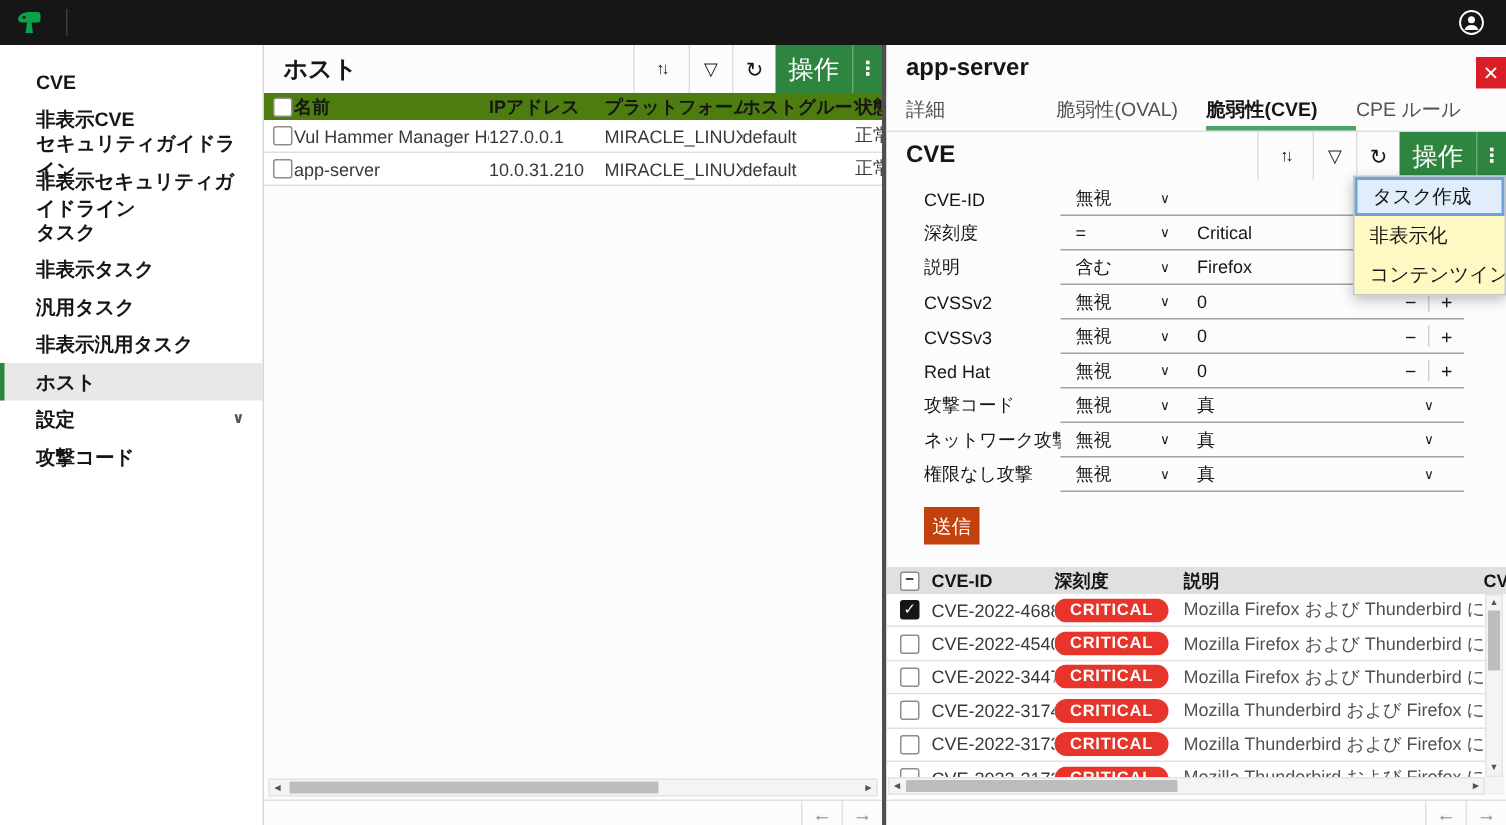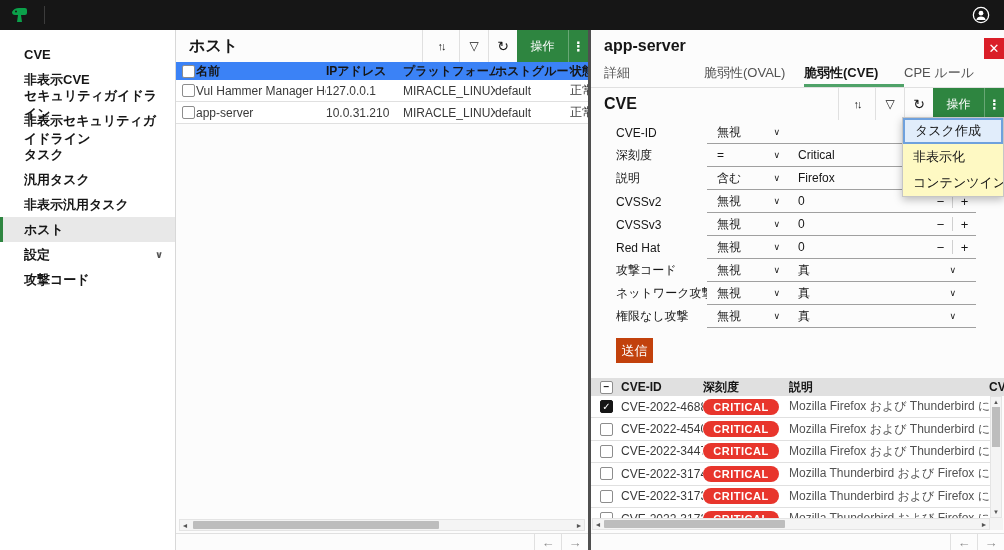--- a/index.html
+++ b/index.html
@@ -25,36 +25,36 @@
   .nav-chevron { margin-left:auto; color:#525252; font-size:10px; }
 
   
   .titlebar { height:32px; display:flex; align-items:stretch; }
   .panel-title { font-size:16px; align-self:center; margin-left:13px; }
   .toolbar { margin-left:auto; display:flex; align-items:stretch; }
   .tbtn { width:29px; border-left:1px solid #e0e0e0; display:flex; align-items:center;
     justify-content:center; font-size:12px; color:#161616; cursor:pointer; background:transparent; }
   .tbtn.sort { width:37px; letter-spacing:-2px; font-size:11px; }
   .tbtn.refresh { font-size:14px; }
-  .action-btn { width:51px; background:#2e8540; color:#fff; font-size:12px; display:flex;
+  .action-btn { width:51px; background:#2e8540; color:#fff; font-size:17px; display:flex;
     align-items:center; justify-content:center; cursor:pointer; }
   .overflow-btn { width:20px; background:#2e8540; color:#fff; font-size:13px; font-weight:bold;
     border-left:1px solid rgba(255,255,255,.28); display:flex; align-items:center; justify-content:center; cursor:pointer; }
 
   .checkbox { width:13px; height:13px; border:1px solid #8d8d8d; border-radius:2px; background:#fff;
     display:flex; align-items:center; justify-content:center; font-size:10px; line-height:1; cursor:pointer; }
   .checkbox.checked { background:#161616; border-color:#161616; color:#fff; }
   .checkbox.indeterminate { color:#161616; font-weight:bold; }
 
   
   .hosts-panel { position:absolute; left:176px; top:30px; width:412px; height:520px;
     background:#fcfcfc; overflow:hidden; }
   .host-grid { display:grid; grid-template-columns:14px 130px 77px 92px 75px 1fr;
     align-items:center; padding-left:6px; }
-  .host-head { height:18px; background:#3b82f6; font-size:12px; font-weight:bold; }
+  .host-head { height:18px; background:#4d7c0f; font-size:12px; font-weight:bold; }
   .host-row { height:22px; background:#fff; border-bottom:1px solid #e0e0e0; font-size:12px; color:#393939; }
   .host-row .cell-name { color:#393939; }
   .cell { overflow:hidden; white-space:nowrap; }
 
   
   .panel-divider { position:absolute; left:588px; top:30px; width:3px; height:520px; background:#4f4f4f; }
 
   
   .detail-panel { position:absolute; left:591px; top:30px; width:413px; height:520px;
     background:#fcfcfc; overflow:hidden; }
@@ -152,20 +152,23 @@
     <div class="nav-item">
         <span>セキュリティガイドライン</span>
       </div>
     <div class="nav-item">
         <span>非表示セキュリティガイドライン</span>
       </div>
     <div class="nav-item">
         <span>タスク</span>
       </div>
     <div class="nav-item">
+        <span>非表示タスク</span>
+      </div>
+    <div class="nav-item">
         <span>汎用タスク</span>
       </div>
     <div class="nav-item">
         <span>非表示汎用タスク</span>
       </div>
     <div class="nav-item selected">
         <span>ホスト</span>
       </div>
     <div class="nav-item">
         <span>設定</span>

